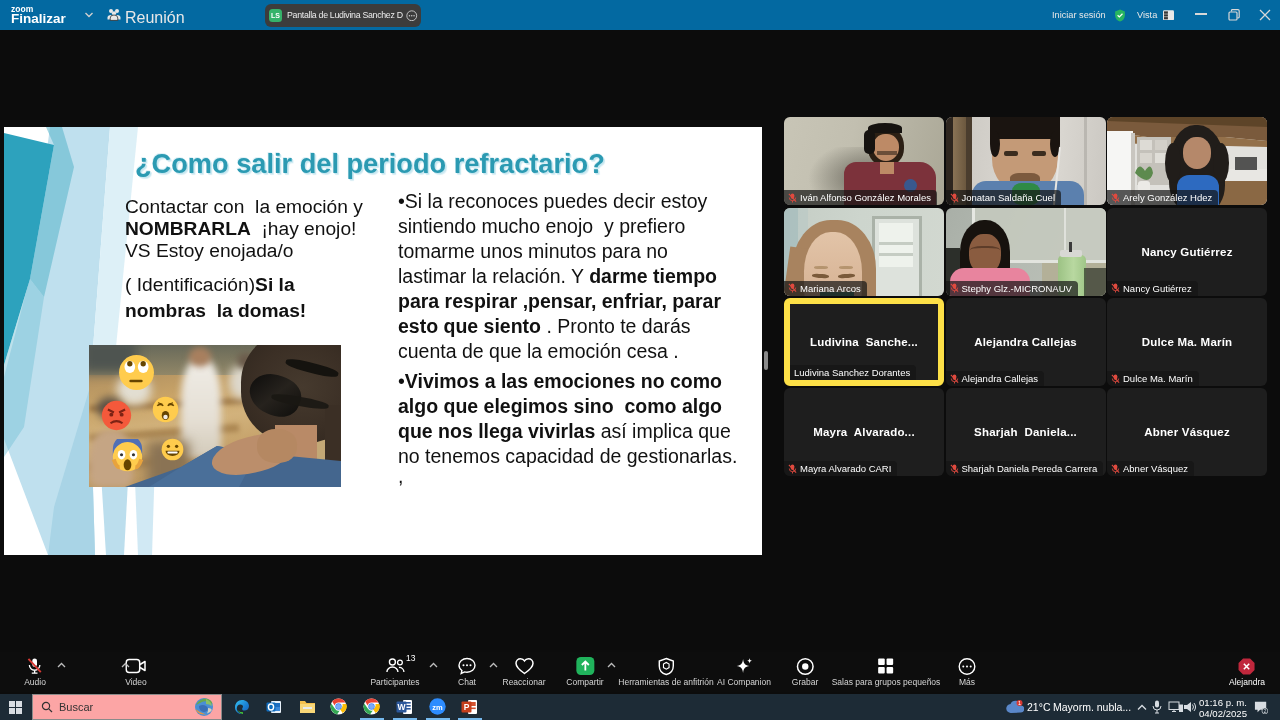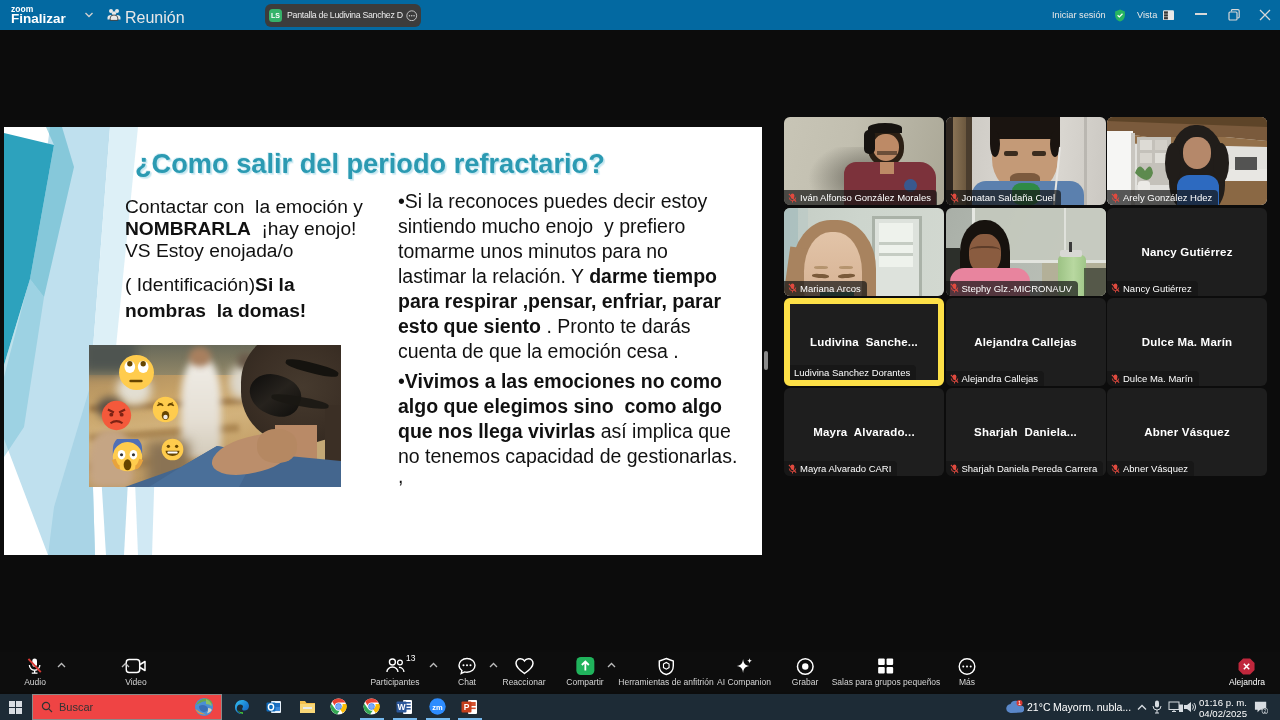--- a/index.html
+++ b/index.html
@@ -497,21 +497,21 @@
 
   <div id="taskbar">
 
     <svg class="abs" style="left:9px; top:7px;" width="13" height="13" viewBox="0 0 13 13" fill="#d8dde2">
         <rect x="0" y="0" width="6" height="6"></rect>
         <rect x="7" y="0" width="6" height="6"></rect>
         <rect x="0" y="7" width="6" height="6"></rect>
         <rect x="7" y="7" width="6" height="6"></rect>
       </svg>
 
-    <div class="abs" style="left:32px; top:0px; width:190px; height:26px; background:#ef4444; border:1px solid #8a8a8a; display:flex; align-items:center;">
+    <div class="abs" style="left:32px; top:0px; width:190px; height:26px; background:#fca5a5; border:1px solid #8a8a8a; display:flex; align-items:center;">
       <svg style="margin-left:8px;" width="12" height="12" viewBox="0 0 12 12">
           <circle cx="5" cy="5" r="3.6" stroke="#333" stroke-width="1.2" fill="none"></circle>
           <path d="M7.8 7.8 L11 11" stroke="#333" stroke-width="1.2"></path>
         </svg>
       <span style="font-size:11px; color:#333; margin-left:6px;">Buscar</span>
       <svg style="margin-left:auto; margin-right:6px;" width="22" height="22" viewBox="0 0 22 22">
           <circle cx="11" cy="11" r="9" fill="#4b8fd4"></circle>
           <path d="M3 9 Q6 3 13 2.5 Q19 3.5 19.5 8 Q14 4 9 6 Q5 8 3 9 Z" fill="#69a84f"></path>
           <path d="M13 3 Q18 5 19 10 Q16 8 13 8 Z" fill="#8ac066"></path>
           <path d="M2.5 13 Q7 17 13 18.5 Q6.5 19 3.5 15 Z" fill="#e8953d"></path>

